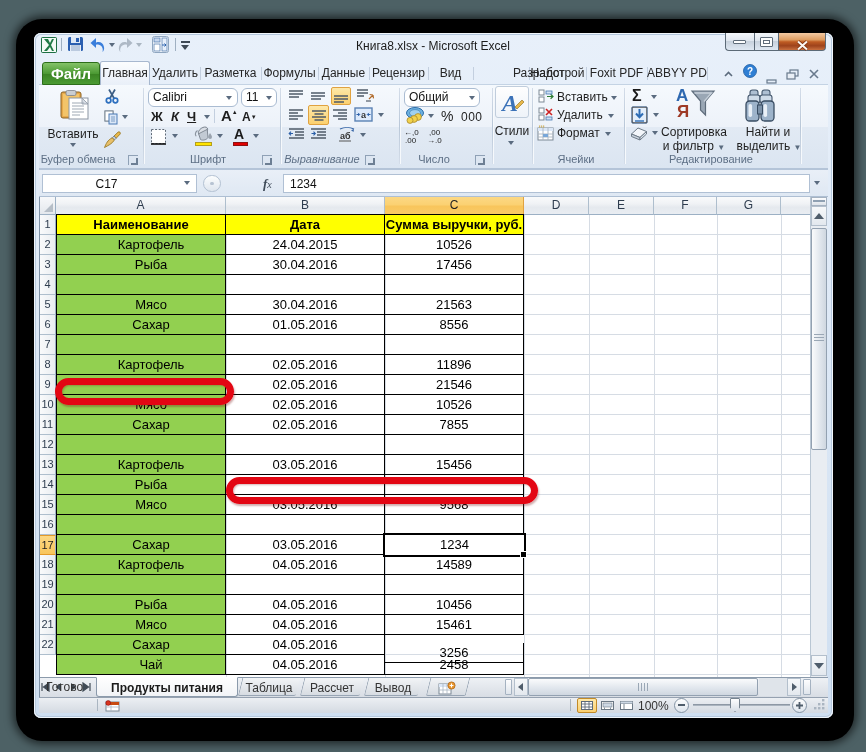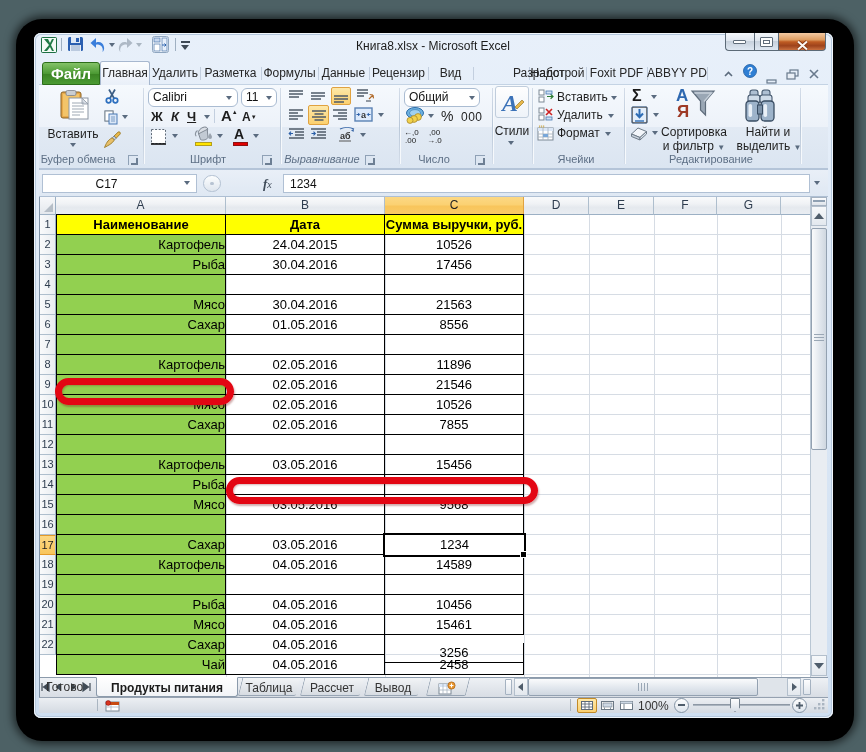--- a/index.html
+++ b/index.html
@@ -44,21 +44,21 @@
 #sheet{position:absolute;left:39px;top:197px;width:772px;height:480px;background:#fff;}
 #cornerbox{position:absolute;left:40px;top:197px;width:16px;height:18px;background:linear-gradient(#f7f8fa,#e4e8ed);border-right:1px solid #9cb0c4;border-bottom:1px solid #9cb0c4;}
 #cornerbox:after{content:"";position:absolute;right:2px;bottom:2px;width:0;height:0;border-left:9px solid transparent;border-bottom:9px solid #b6bec7;}
 .chdr{position:absolute;top:197px;height:18px;background:linear-gradient(#f9fafb 0%,#f0f2f5 40%,#e5e9ee 60%,#e9edf2 100%);border-right:1px solid #aebecd;border-bottom:1px solid #9cb0c4;font-size:12px;color:#2e3c4e;text-align:center;line-height:17px;}
 .chdr.chsel{background:linear-gradient(#fcd884 0%,#fbd172 45%,#f8c55c 55%,#f9cb66 100%);border-right:1px solid #e0a240;color:#222;}
 .rhdr{position:absolute;left:40px;width:16px;height:20px;background:linear-gradient(90deg,#f9fafb,#e9edf1);border-right:1px solid #9cb0c4;border-bottom:1px solid #aebecd;font-size:11px;color:#2e3c4e;text-align:center;line-height:19px;}
 .rhdr.sel{background:linear-gradient(#fcd884,#f8c55c);border-top:1px solid #e39a2a;border-bottom:1px solid #e39a2a;color:#222;}
 .vline{position:absolute;top:215px;height:462px;width:1px;background:#d6dce4;}
 .hlines{position:absolute;left:56px;top:215px;width:754px;height:462px;background:repeating-linear-gradient(#fff 0px,#fff 19px,#d6dce4 19px,#d6dce4 20px);}
 .cell{position:absolute;height:20px;font-size:13px;color:#000;line-height:19px;border-right:1px solid #000;border-bottom:1px solid #000;}
-.ca{left:56px;width:170px;text-align:right;padding-left:20px;border-left:1px solid #000;}
+.ca{left:56px;width:170px;text-align:center;padding-left:20px;border-left:1px solid #000;}
 .cb{left:226px;width:159px;text-align:center;}
 .cc{left:385px;width:139px;text-align:center;}
 .toprule{position:absolute;left:56px;top:214px;width:468px;height:1px;background:#000;}
 
 #selc17{position:absolute;left:383px;top:533px;width:143px;height:24px;border:2px solid #000;background:#fff;font-size:13px;text-align:center;line-height:20px;z-index:5;}
 #selc17:after{content:"";position:absolute;right:-3px;bottom:-3px;width:5px;height:5px;background:#000;border:1px solid #fff;}
 
 .oval{position:absolute;border:7px solid #e30613;border-radius:16px;box-shadow:1px 2px 2px rgba(120,20,20,0.35), inset 1px 1px 2px rgba(120,20,20,0.3);z-index:6;}
 
 #vsb{position:absolute;left:810px;top:197px;width:17px;height:480px;background:#e9edf2;border-left:1px solid #b9c6d3;}

